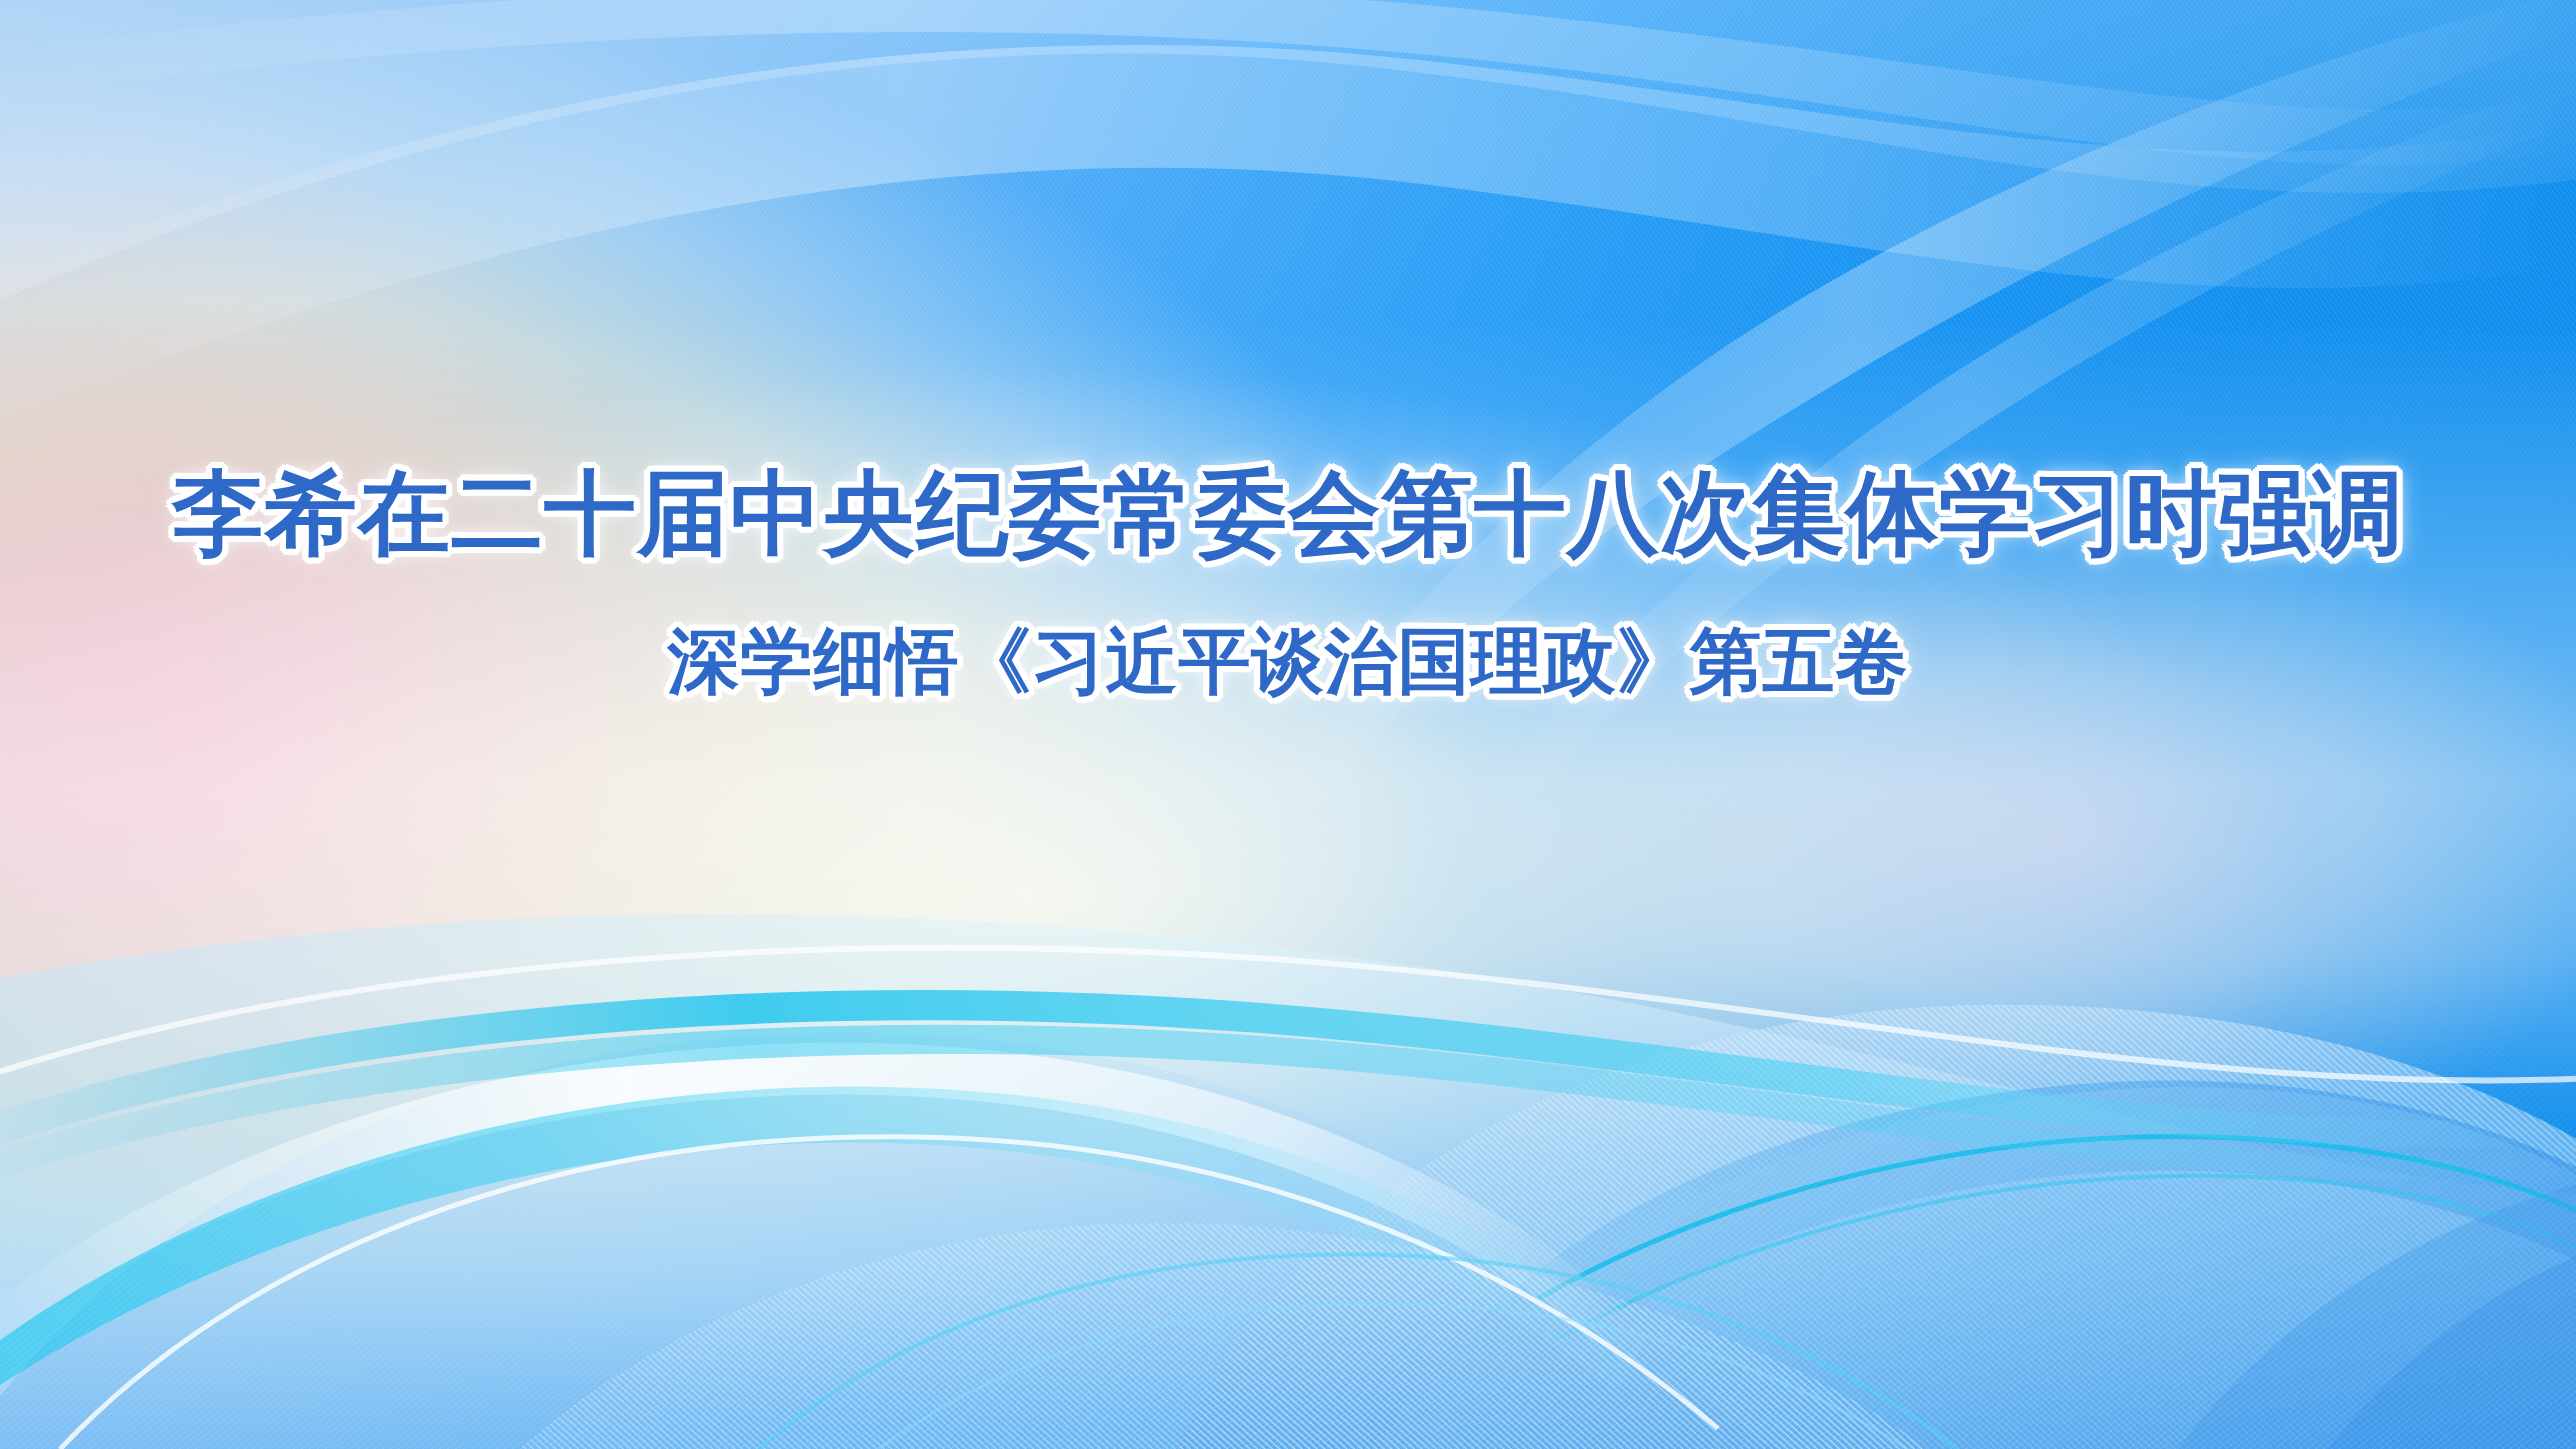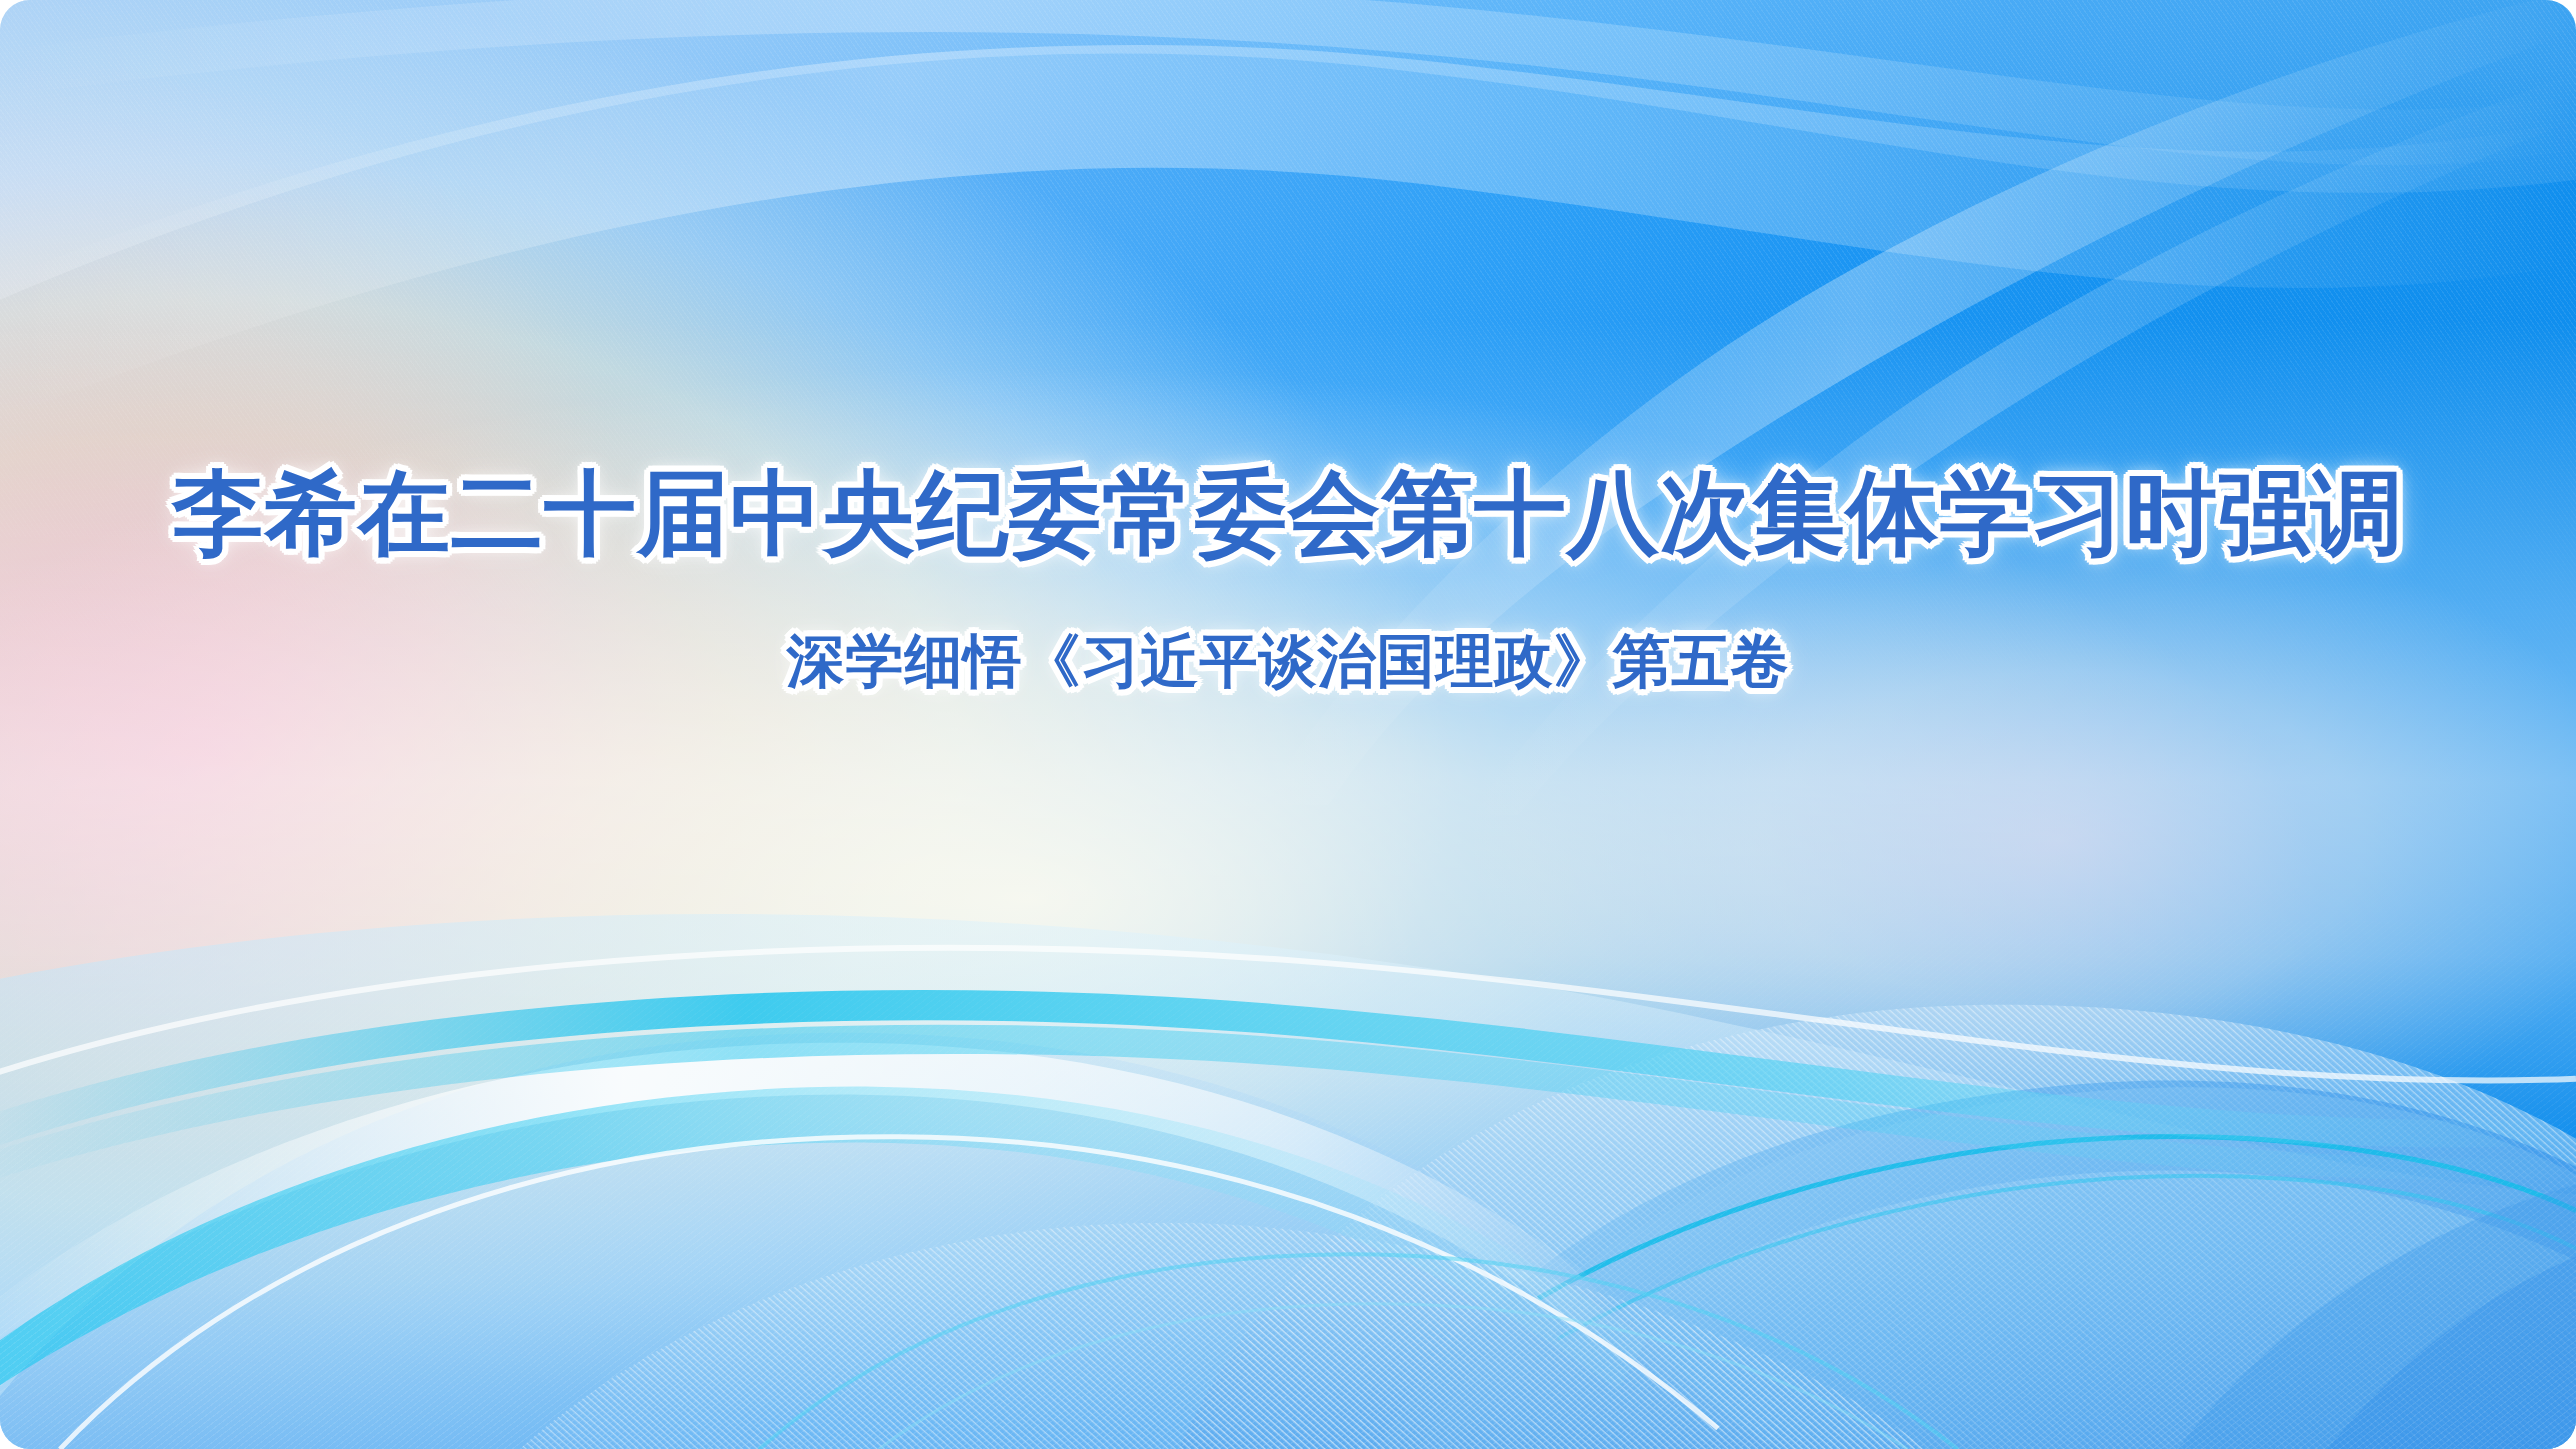--- a/index.html
+++ b/index.html
@@ -7,21 +7,20 @@
     margin: 0;
     padding: 0;
     background: #ffffff;
   }
   #stage {
     position: relative;
     width: 2576px;
     height: 1449px;
     overflow: hidden;
     font-family: "Liberation Sans", "DejaVu Sans", sans-serif;
-    border-radius: 30px;
   }
 
   
   .layer {
     position: absolute;
     inset: 0;
     pointer-events: none;
   }
 
   
@@ -129,21 +128,21 @@
       -5px  0   0 #ffffff,  5px  0   0 #ffffff,
       -4px -4px 0 #ffffff,  4px -4px 0 #ffffff,
       -4px  4px 0 #ffffff,  4px  4px 0 #ffffff,
       -6px -2px 0 #ffffff,  6px -2px 0 #ffffff,
       -6px  2px 0 #ffffff,  6px  2px 0 #ffffff,
       -2px -6px 0 #ffffff,  2px -6px 0 #ffffff,
       -2px  6px 0 #ffffff,  2px  6px 0 #ffffff,
        0    0  16px rgba(255,255,255,0.95),
        0    0  28px rgba(255,255,255,0.70);
   }
-  .hl-line-2 { font-size: 58px; }
+  .hl-line-2 { font-size: 72px; }
   .hl-line-3 { font-size: 90px; }
 </style>
 </head>
 <body>
 
 <div id="stage">
 
   <div class="layer bg-base"></div>
   <div class="layer bg-lav"></div>
   <div class="layer bg-warm"></div>

